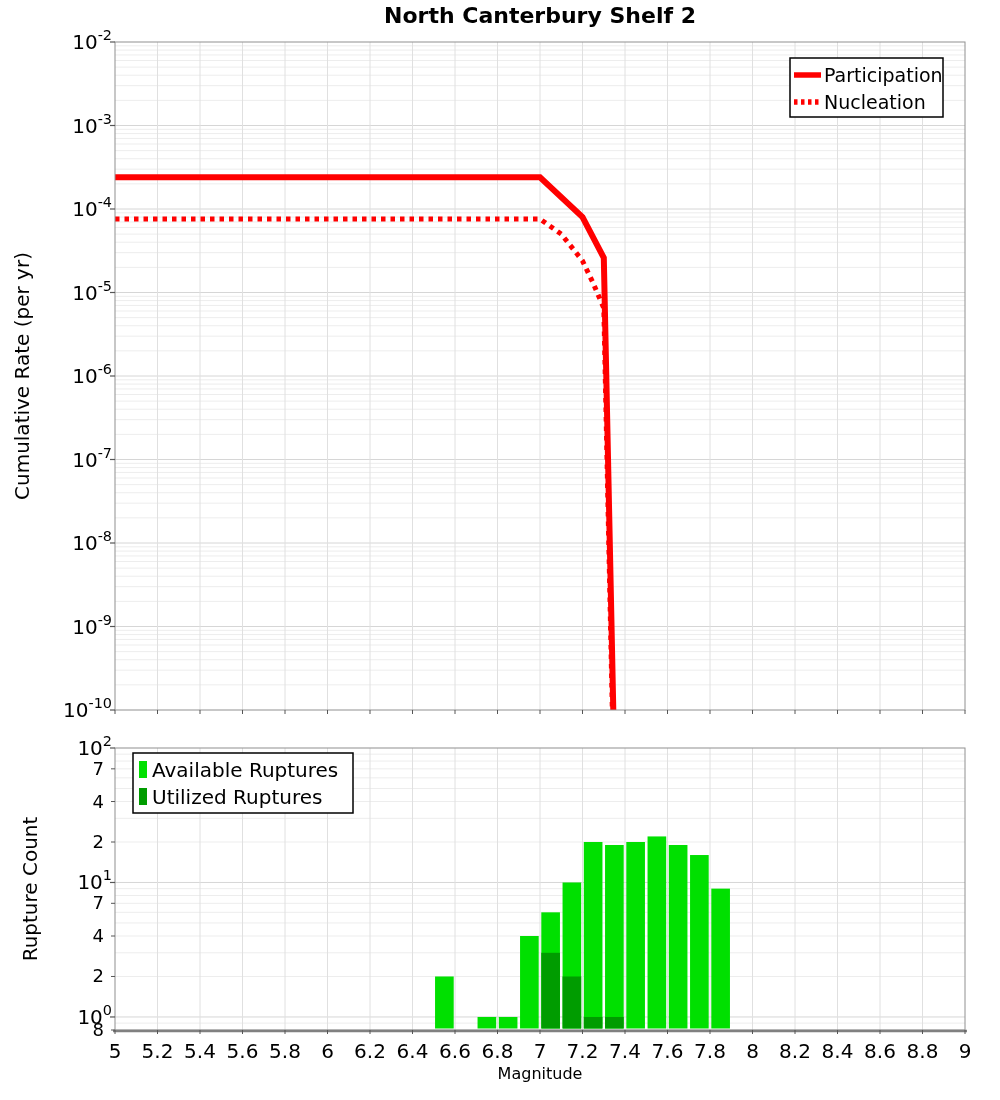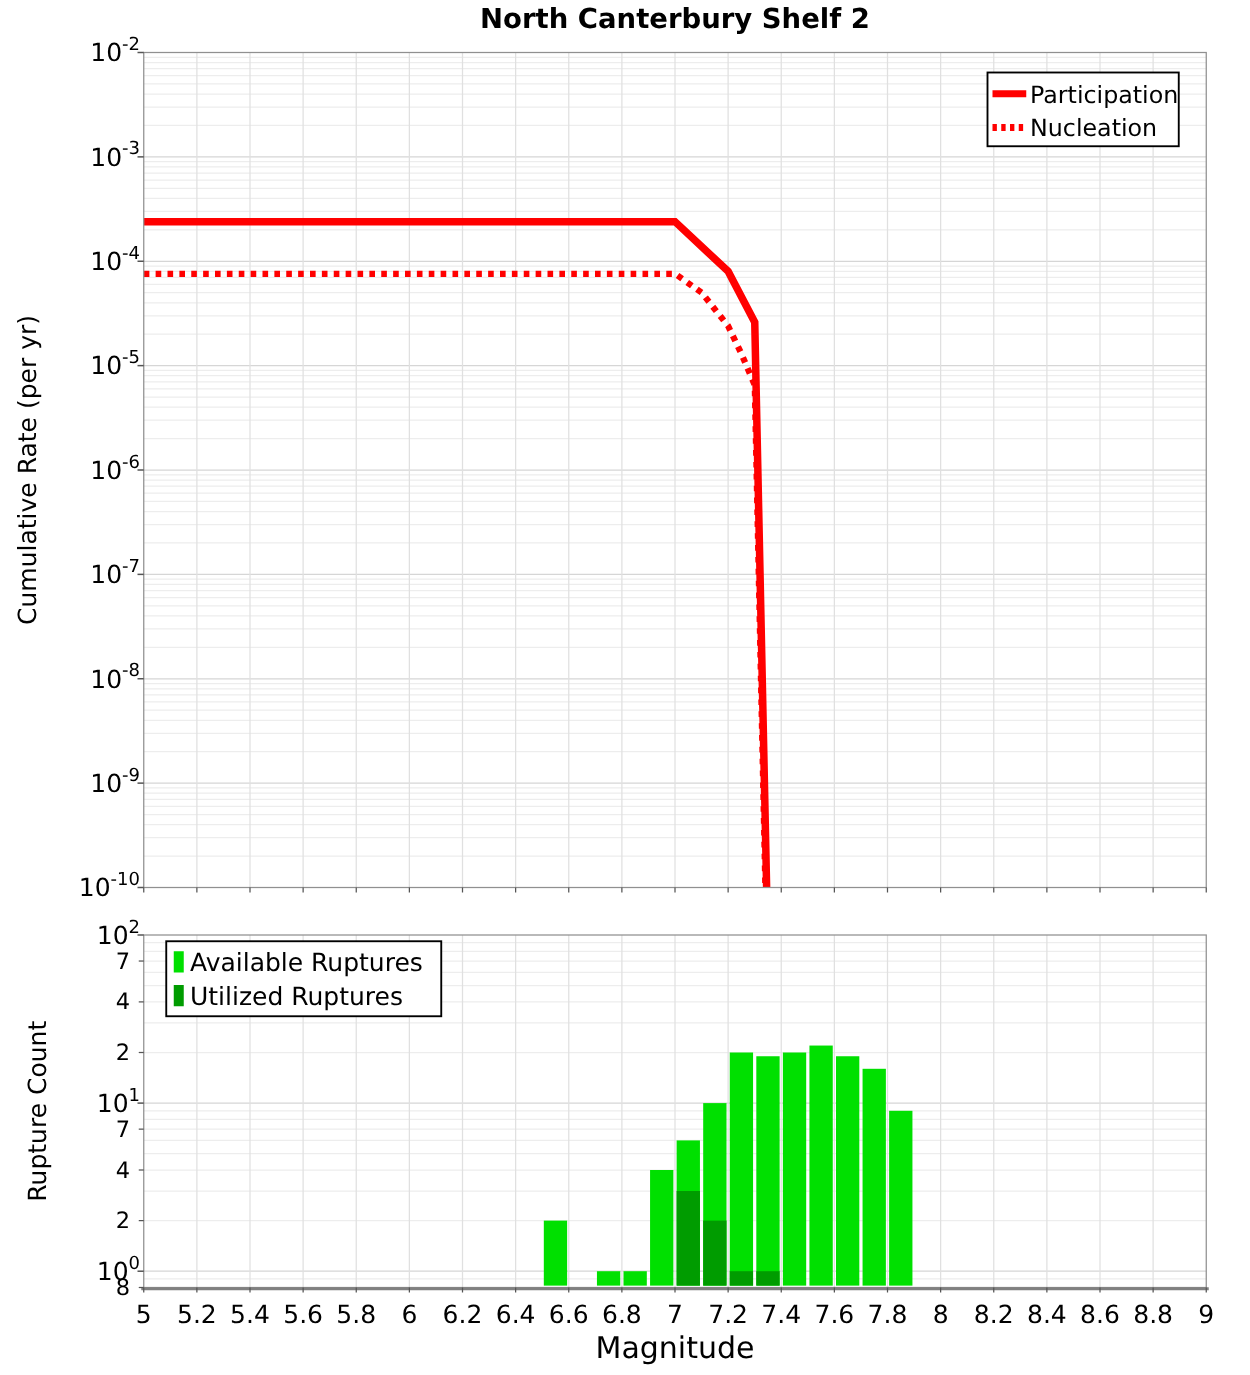--- a/index.html
+++ b/index.html
@@ -2,21 +2,21 @@
 <html><head>
 <meta charset="utf-8">
 <style>
   html,body{margin:0;padding:0;background:#ffffff;}
   body{width:1000px;height:1100px;position:relative;font-family:"DejaVu Sans","Liberation Sans",sans-serif;color:#000;}
   .fig{position:relative;width:968px;height:1100px;}
   .chart-title{position:absolute;left:540px;top:3px;transform:translateX(-50%);font-size:22px;font-weight:bold;white-space:nowrap;}
   .ylab{position:absolute;font-size:20px;white-space:nowrap;}
   .ylab.top{left:22px;top:376px;transform:translate(-50%,-50%) rotate(-90deg);}
   .ylab.bot{left:30px;top:889px;transform:translate(-50%,-50%) rotate(-90deg);}
-  .xlab{position:absolute;left:540px;top:1064px;transform:translateX(-50%);font-size:24px;white-space:nowrap;}
+  .xlab{position:absolute;left:540px;top:1064px;transform:translateX(-50%);font-size:16px;white-space:nowrap;}
   svg{position:absolute;left:0;top:0;}
 </style>
 </head>
 <body>
 
 <div class="fig">
   <div class="chart-title">North Canterbury Shelf 2</div>
   <div class="ylab top">Cumulative Rate (per yr)</div>
   <div class="ylab bot">Rupture Count</div>
   <div class="xlab">Magnitude</div>

